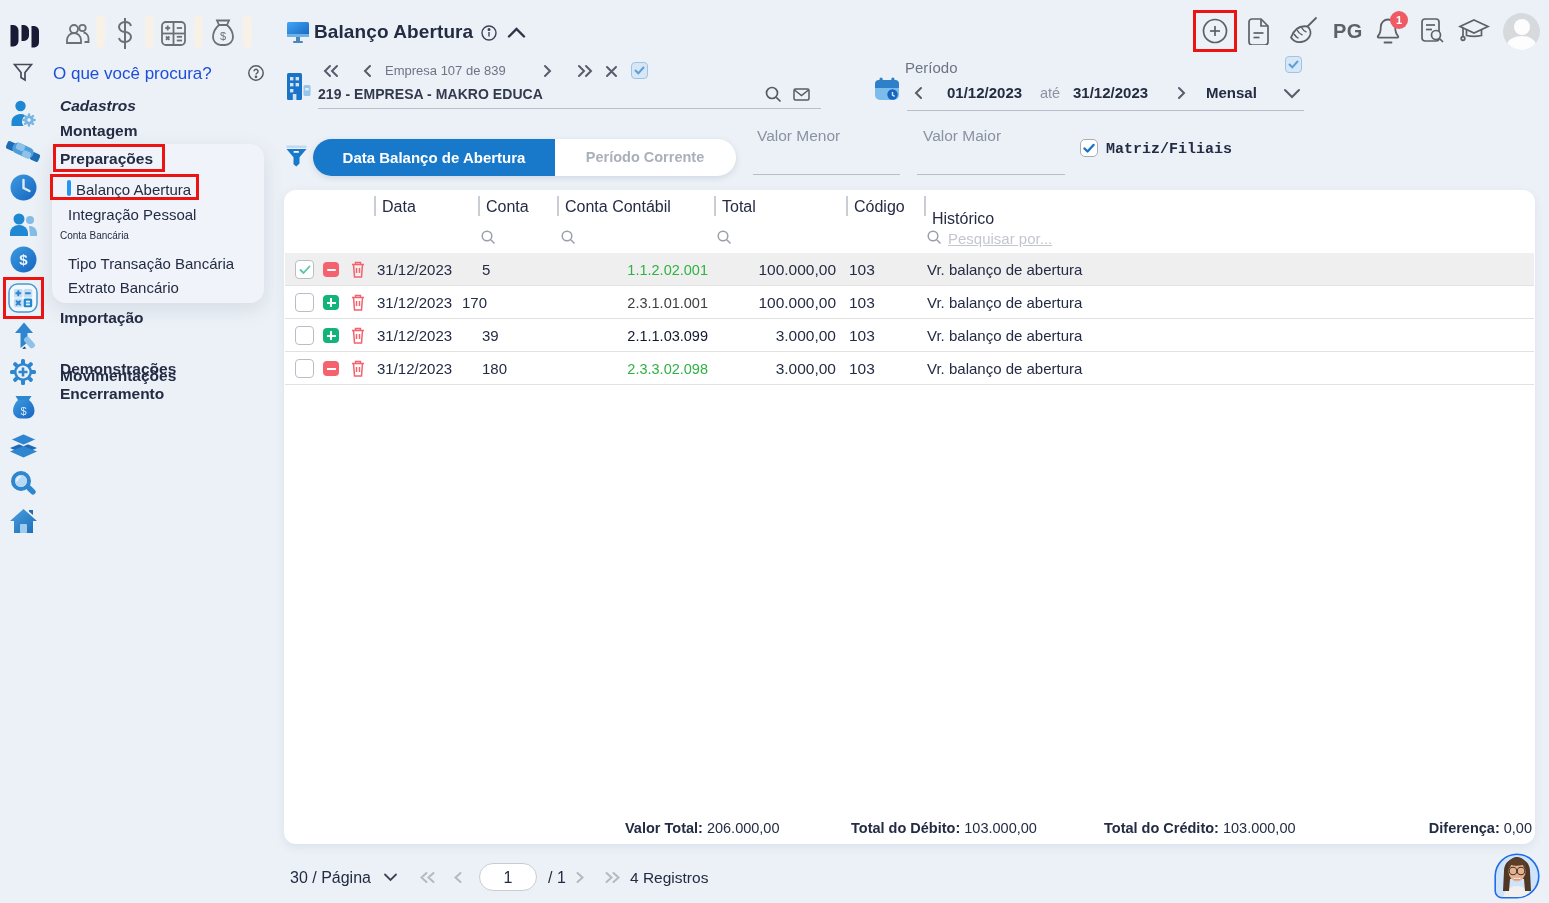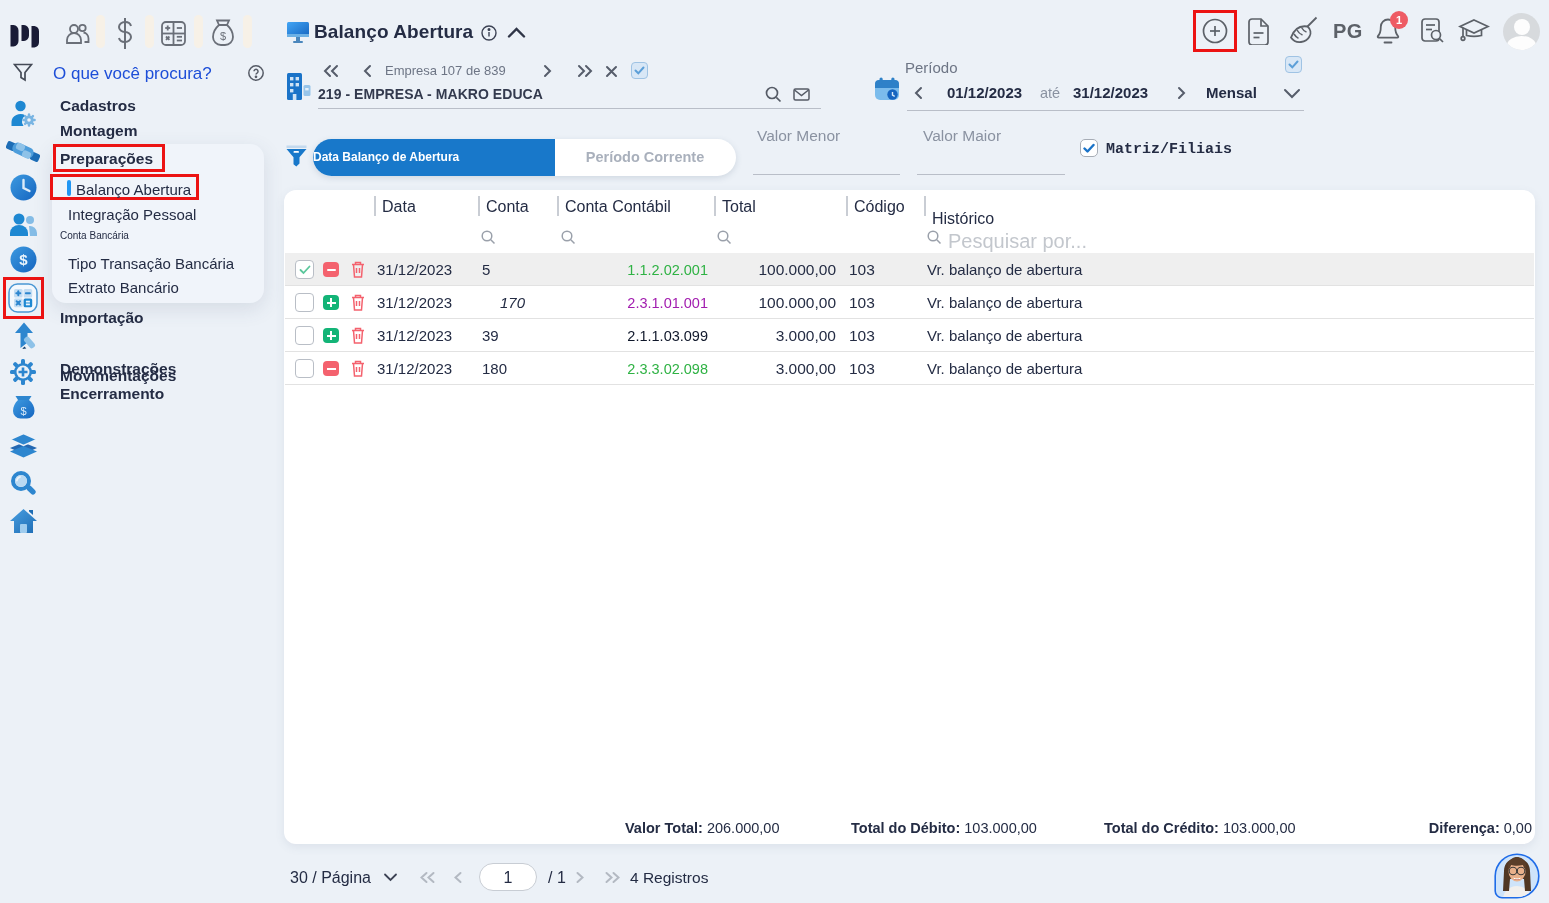--- a/index.html
+++ b/index.html
@@ -180,21 +180,21 @@
   <defs>
       <linearGradient id="ghome" x1="0" y1="0" x2="1" y2="1">
         <stop offset="0" stop-color="#4aa0e2"></stop>
         <stop offset="1" stop-color="#1d6cb4"></stop>
       </linearGradient>
     </defs>
   <path d="M20,3 h4 v5 l-4,-3.5 z" fill="#1d6cb4"></path>
   <rect x="11" y="17" width="7" height="9" rx="1" fill="#9fccee"></rect>
 </svg>
 
-<div class="abs b navy" style="left:60px;top:97px;font-size:15.5px;">Cadastros</div>
+<div class="abs b navy" style="left:60px;top:97px;font-size:15.5px;font-style:italic;">Cadastros</div>
 <div class="abs b navy" style="left:60px;top:122px;font-size:15.5px;">Montagem</div>
 
 <div class="abs" style="left:52px;top:144px;width:212px;height:159px;background:#f0f4fa;border-radius:14px;box-shadow:0 6px 20px rgba(60,80,110,0.13);"></div>
 <div class="abs b navy" style="left:60px;top:150px;font-size:15.5px;">Preparações</div>
 <div class="abs" style="left:53px;top:144px;width:112px;height:28px;border:3.5px solid #ec1313;"></div>
 <div class="abs" style="left:50px;top:174px;width:149px;height:26px;border:3.5px solid #ec1313;"></div>
 <div class="abs" style="left:67px;top:180px;width:4px;height:16px;background:#2196f3;border-radius:2px;"></div>
 <div class="abs navy" style="left:76px;top:181px;font-size:15px;">Balanço Abertura</div>
 <div class="abs navy" style="left:68px;top:206px;font-size:15px;">Integração Pessoal</div>
 <div class="abs navy" style="left:60px;top:230px;font-size:10px;">Conta Bancária</div>
@@ -310,21 +310,21 @@
     <path d="M1.5,5.5 l3,3 L10.5,2"></path>
   </svg>
 <div class="abs b navy" style="left:1106px;top:141px;font-size:15px;font-family:Liberation Mono, monospace;">Matriz/Filiais</div>
 
 <svg class="abs" style="left:286px;top:145px" width="21" height="22" viewBox="0 0 21 22">
   <path d="M0.5,0.5 h20 v2.5 h-20 z" fill="#c3d9ee"></path>
   <path d="M0.5,4 h20 l-7,8.3 v6.2 l-3.2,3 -2.8,-2.2 v-7 z" fill="#1878ca"></path>
   <rect x="7.5" y="6" width="5.5" height="1.8" rx="0.9" fill="#fff"></rect>
 </svg>
 <div class="abs" style="left:313px;top:139px;width:423px;height:37px;border-radius:19px;background:#fff;box-shadow:0 2px 6px rgba(80,100,130,0.18);"></div>
-<div class="abs" style="left:313px;top:139px;width:242px;height:37px;border-radius:19px 0 0 19px;background:#1878ca;color:#fff;font-weight:bold;font-size:12px;line-height:37px;text-align:left;">Data Balanço de Abertura</div>
+<div class="abs" style="left:313px;top:139px;width:242px;height:37px;border-radius:19px 0 0 19px;background:#1878ca;color:#fff;font-weight:bold;font-size:15px;line-height:37px;text-align:center;">Data Balanço de Abertura</div>
 <div class="abs" style="left:555px;top:139px;width:180px;height:37px;color:#a9b0bc;font-weight:bold;font-size:14.5px;line-height:37px;text-align:center;">Período Corrente</div>
 
 <div class="abs" style="left:1193px;top:10px;width:44px;height:42px;border:3.5px solid #ec1313;"></div>
 <svg class="abs" style="left:1202px;top:18px" width="26" height="26" viewBox="0 0 26 26" fill="none" stroke="#5c6168" stroke-width="1.7">
   <circle cx="13" cy="13" r="11.5"></circle>
     <line x1="13" y1="8" x2="13" y2="18"></line>
     <line x1="8" y1="13" x2="18" y2="13"></line>
 </svg>
 <svg class="abs" style="left:1247px;top:17px" width="23" height="28" viewBox="0 0 23 28" fill="none" stroke="#5c6168" stroke-width="1.7">
   <path d="M2,5 a3,3 0 0 1 3,-3 h9 l7,7 v16 a3,3 0 0 1 -3,3 h-13 a3,3 0 0 1 -3,-3 z"></path>
@@ -388,21 +388,21 @@
     <line x1="9.8" y1="9.8" x2="13.5" y2="13.5"></line>
   </svg>
 <svg class="abs" style="left:717px;top:230px" width="15" height="15" viewBox="0 0 15 15" fill="none" stroke="#9aa0aa" stroke-width="1.5">
     <circle cx="6" cy="6" r="4.8"></circle>
     <line x1="9.8" y1="9.8" x2="13.5" y2="13.5"></line>
   </svg>
 <svg class="abs" style="left:927px;top:230px" width="15" height="15" viewBox="0 0 15 15" fill="none" stroke="#9aa0aa" stroke-width="1.5">
     <circle cx="6" cy="6" r="4.8"></circle>
     <line x1="9.8" y1="9.8" x2="13.5" y2="13.5"></line>
   </svg>
-<div class="abs" style="left:948px;top:230px;font-size:20px;color:#c3c7cd;">Pesquisar por...</div>
+<div class="abs" style="left:948px;top:230px;font-size:15px;color:#c3c7cd;text-decoration:underline;">Pesquisar por...</div>
 
 <div class="abs" style="left:285px;top:253px;width:1249px;height:33px;background:#efefef;"></div>
 <div class="abs" style="left:285px;top:285px;width:1249px;height:1px;background:#e2e2e2;"></div>
 <div class="abs" style="left:285px;top:318px;width:1249px;height:1px;background:#e2e2e2;"></div>
 <div class="abs" style="left:285px;top:351px;width:1249px;height:1px;background:#e2e2e2;"></div>
 <div class="abs" style="left:285px;top:384px;width:1249px;height:1px;background:#e2e2e2;"></div>
 
 <div class="abs" style="left:295px;top:260px;width:19px;height:19px;background:#fff;border:1.5px solid #b9bec6;border-radius:4px;"></div>
 <svg class="abs" style="left:299px;top:265px" width="12" height="10" viewBox="0 0 12 10" fill="none" stroke="#5bc79c" stroke-width="1.8" stroke-linecap="round">
     <path d="M1.5,5 l3,3 L10.5,1.5"></path>
@@ -424,22 +424,22 @@
 <div class="abs" style="left:295px;top:293px;width:19px;height:19px;background:#fff;border:1.5px solid #b9bec6;border-radius:4px;"></div>
 <div class="abs" style="left:323px;top:295px;width:16px;height:15px;background:#13b477;border-radius:4px;"></div>
 <div class="abs" style="left:326.5px;top:301.5px;width:9px;height:2.2px;background:#fff;"></div>
 <div class="abs" style="left:329.9px;top:298.1px;width:2.2px;height:9px;background:#fff;"></div>
 <svg class="abs" style="left:351px;top:294px" width="14" height="17" viewBox="0 0 14 17" fill="none" stroke="#f4626e" stroke-width="1.5">
     <path d="M1,3.5 h12 M4.5,3.5 v-2 h5 v2 M2.5,3.5 l1,12.5 h7 l1,-12.5"></path>
     <line x1="5.5" y1="7" x2="5.5" y2="12"></line>
     <line x1="8.5" y1="7" x2="8.5" y2="12"></line>
   </svg>
 <div class="abs navy" style="left:377px;top:294px;font-size:15px;">31/12/2023</div>
-<div class="abs navy" style="left:500px;top:294px;font-size:15px;font-style:italic;">170</div>
-<div class="abs" style="left:560px;top:295px;width:148px;font-size:14.5px;color:#a21caf;text-align:right;">2.3.1.01.001</div>
+<div class="abs navy" style="left:462px;top:294px;font-size:15px;">170</div>
+<div class="abs" style="left:560px;top:295px;width:148px;font-size:14.5px;color:#404040;text-align:right;">2.3.1.01.001</div>
 <div class="abs navy" style="left:700px;top:294px;width:136px;font-size:15.5px;text-align:right;">100.000,00</div>
 <div class="abs navy" style="left:849px;top:294px;font-size:15.5px;">103</div>
 <div class="abs navy" style="left:927px;top:294px;font-size:15px;">Vr. balanço de abertura</div>
 
 <div class="abs" style="left:295px;top:326px;width:19px;height:19px;background:#fff;border:1.5px solid #b9bec6;border-radius:4px;"></div>
 <div class="abs" style="left:323px;top:328px;width:16px;height:15px;background:#13b477;border-radius:4px;"></div>
 <div class="abs" style="left:326.5px;top:334.5px;width:9px;height:2.2px;background:#fff;"></div>
 <div class="abs" style="left:329.9px;top:331.1px;width:2.2px;height:9px;background:#fff;"></div>
 <svg class="abs" style="left:351px;top:327px" width="14" height="17" viewBox="0 0 14 17" fill="none" stroke="#f4626e" stroke-width="1.5">
     <path d="M1,3.5 h12 M4.5,3.5 v-2 h5 v2 M2.5,3.5 l1,12.5 h7 l1,-12.5"></path>

